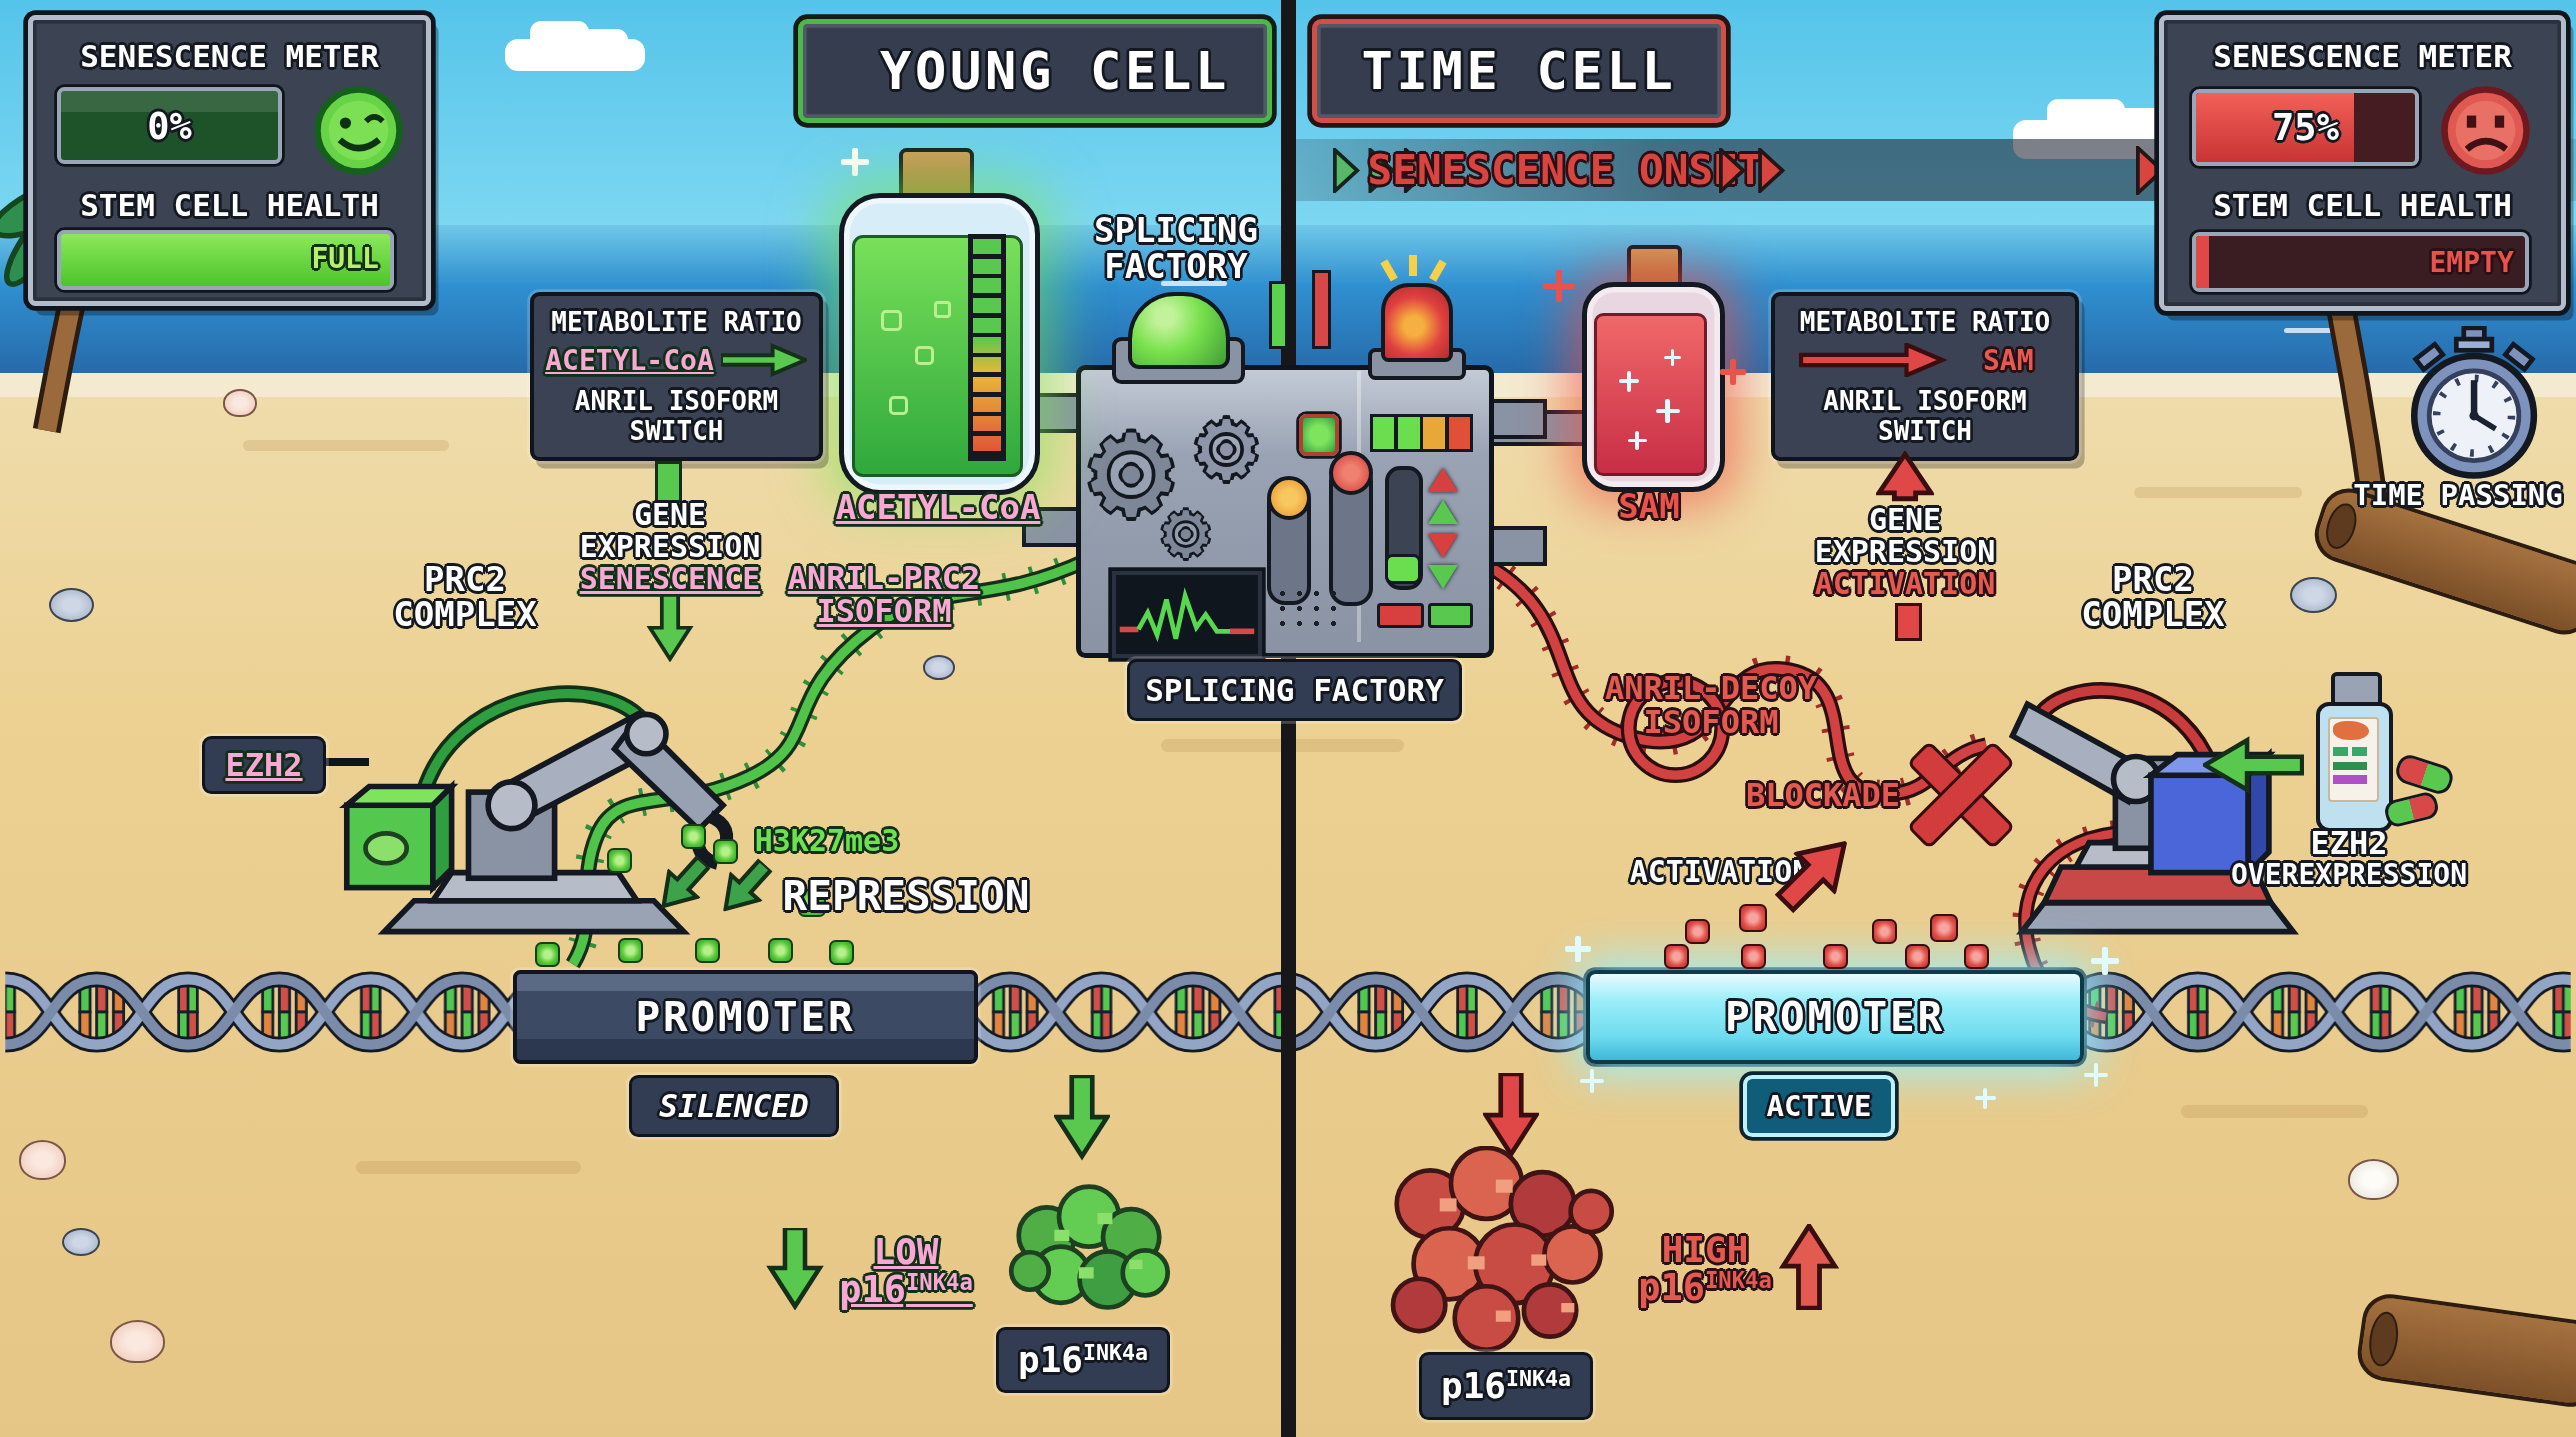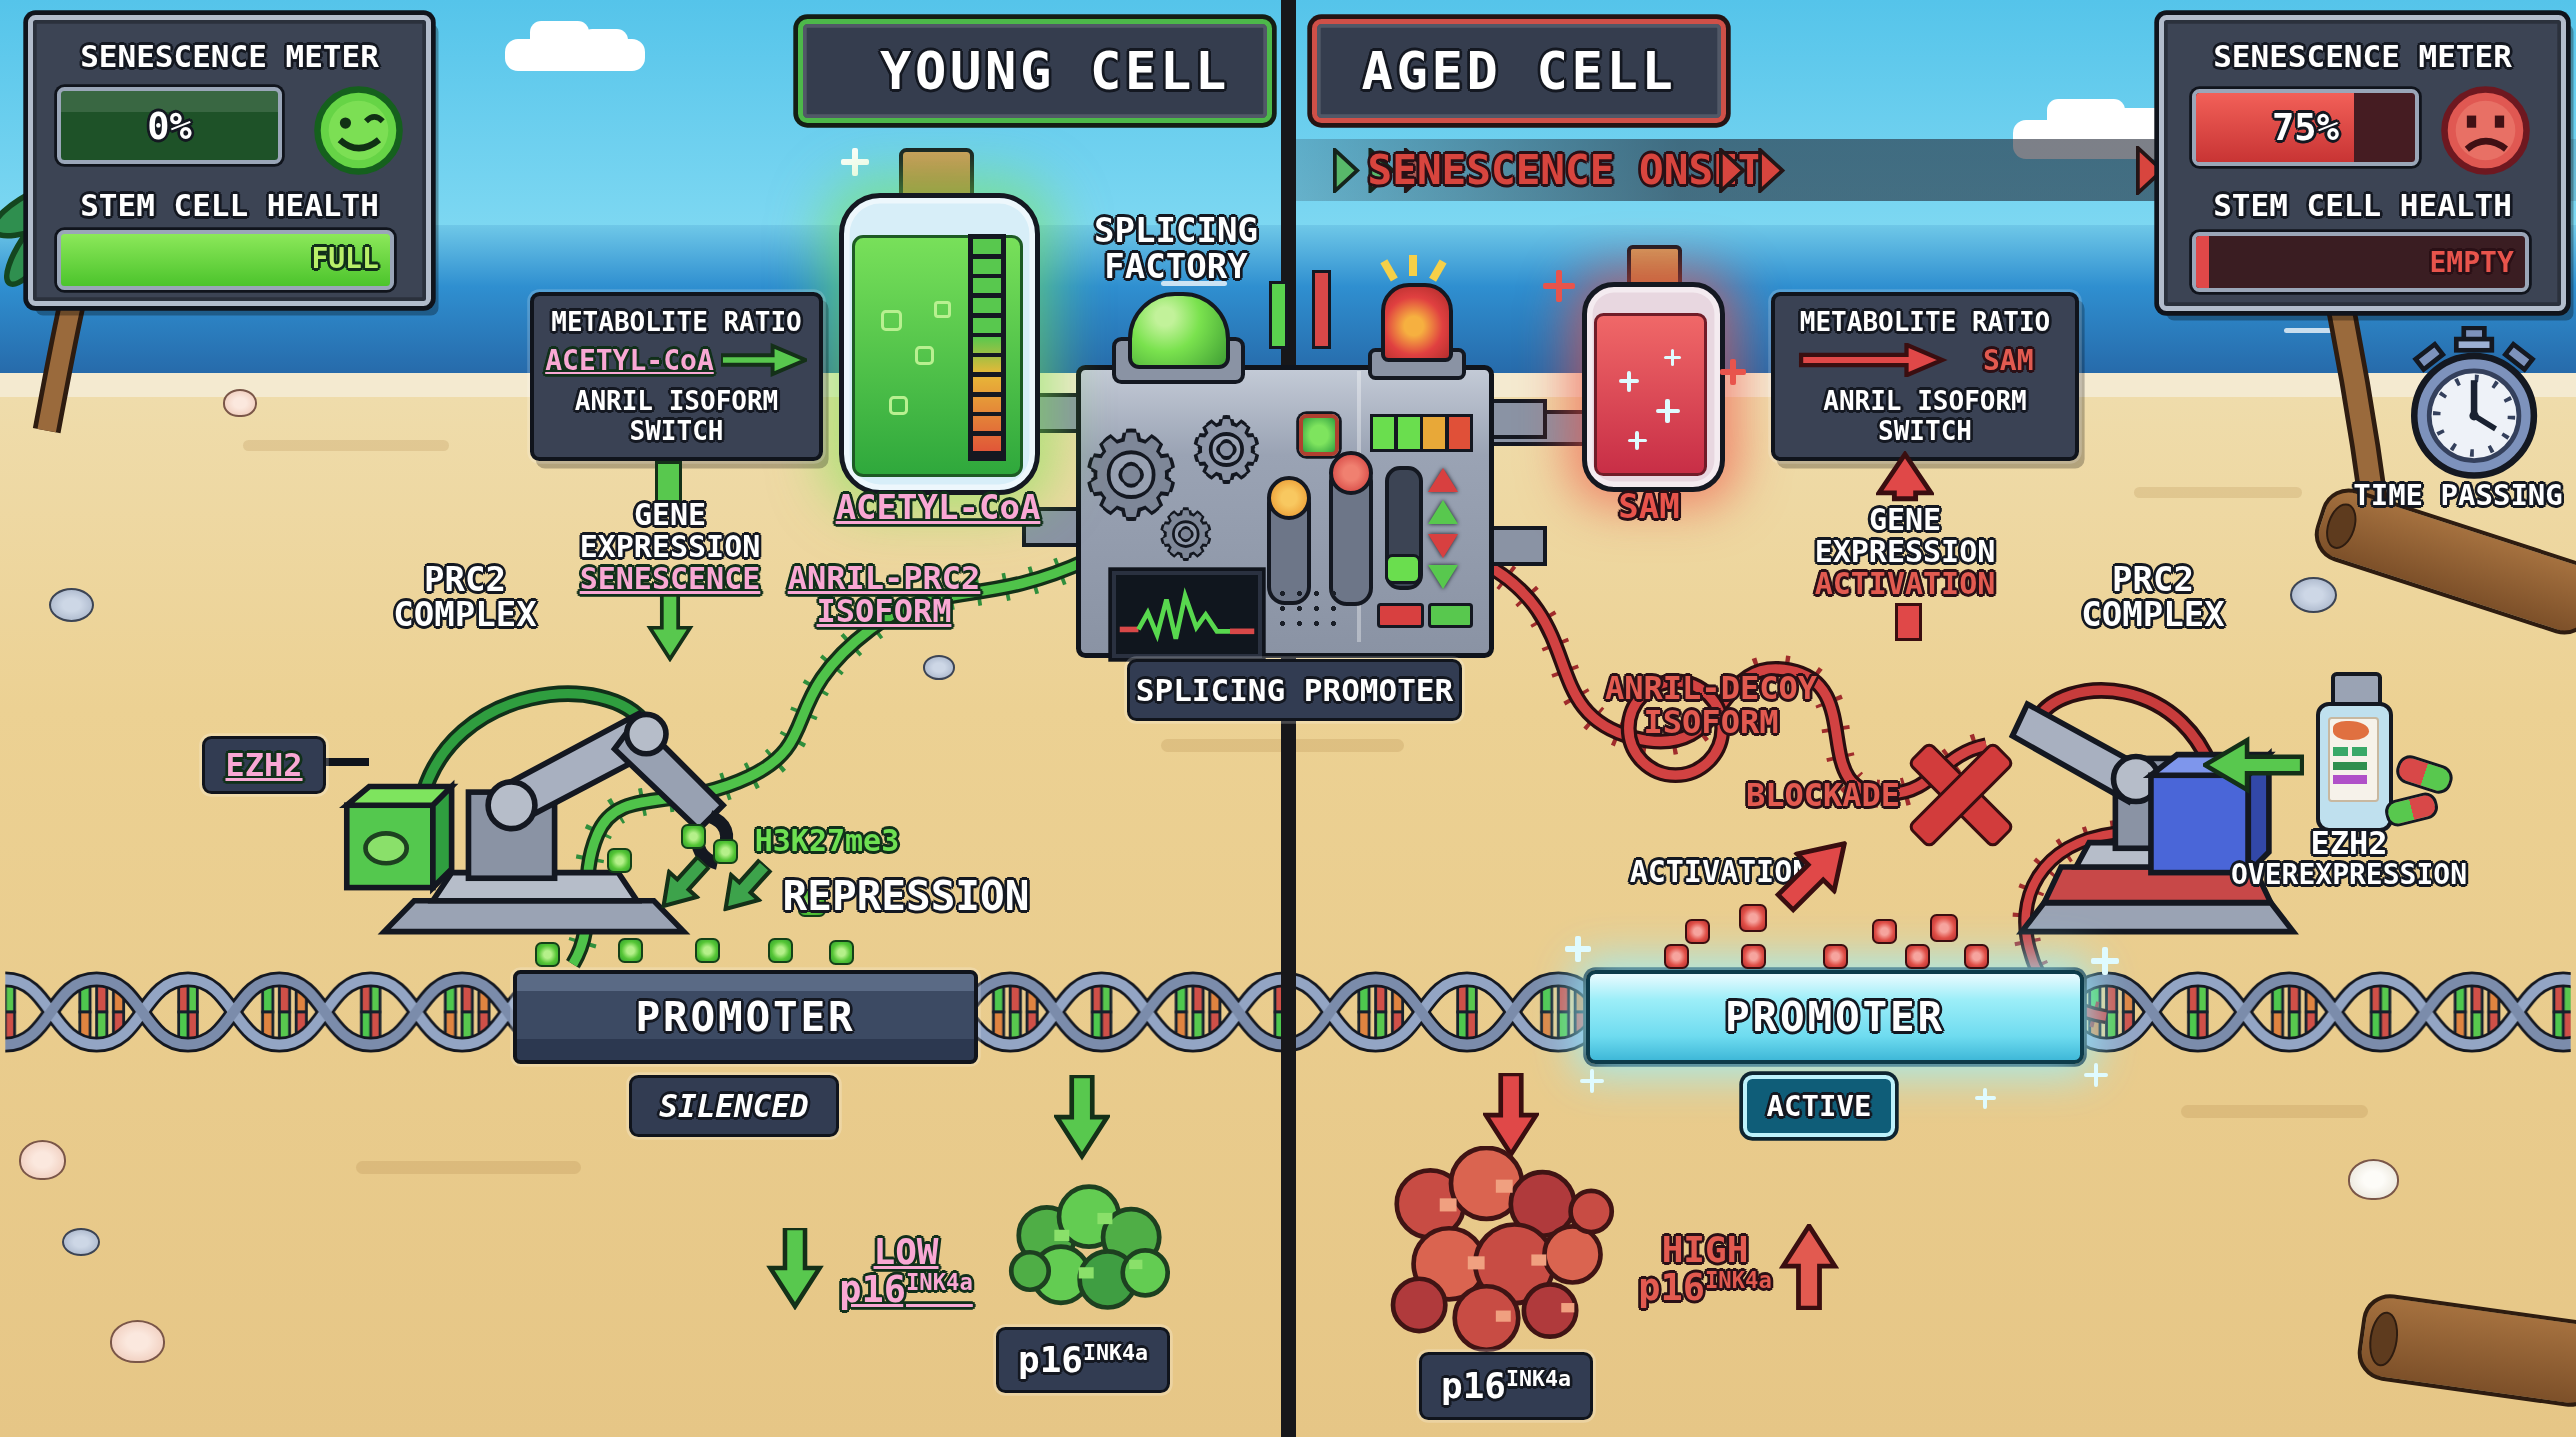--- a/index.html
+++ b/index.html
@@ -256,21 +256,21 @@
     </div>
 
     <div class="abs" style="left:198px;top:277px;width:69px;height:45px;background-image:radial-gradient(#1a1f28 2.8px,transparent 2.8px);background-size:17px 15px;"></div>
     <div class="abs" style="left:301px;top:294px;width:41px;height:19px;background:#d84040;border:3.7px solid #141821;border-radius:3.7px;"></div>
     <div class="abs" style="left:352px;top:294px;width:39px;height:19px;background:#58c84e;border:3.7px solid #141821;border-radius:3.7px;"></div>
   </div>
 
   <div class="t ol w ctr" style="left:1176px;top:213px;font-size:34px;z-index:6;">SPLICING</div>
   <div class="t ol w ctr" style="left:1176px;top:249px;font-size:34px;z-index:6;">FACTORY</div>
   <div class="badge" style="left:1127px;top:659px;width:329px;height:56px;z-index:6;">
-    <span class="t ol w" style="position:static;font-size:31px;">SPLICING PROMOTER</span>
+    <span class="t ol w" style="position:static;font-size:31px;">SPLICING FACTORY</span>
   </div>
 
   <div class="spark" style="left:841px;top:148px;width:28px;height:28px;">
       <style></style>
     </div>
   <div class="abs" style="left:822px;top:148px;width:225px;height:359px;z-index:5;">
     <div class="abs" style="left:77px;top:0;width:67px;height:49px;background:linear-gradient(#cf9a5c,#a9713a);border:4.7px solid #141821;border-radius:7.5px;"></div>
     <div class="abs" style="left:17px;top:45px;width:191px;height:292px;background:#d7eef8;border:5.6px solid #141821;border-radius:41px;box-shadow:0 0 51px 17px rgba(120,230,80,0.55),inset 0 0 0 5.6px rgba(255,255,255,0.55);overflow:hidden;">
       <div class="abs" style="left:7.5px;top:37px;width:165px;height:236px;background:linear-gradient(#78e05a,#2fa83c);border-radius:11.2px;border:3.7px solid #1d5a24;"></div>
       <div class="abs" style="left:37px;top:112px;width:15px;height:15px;border:3.7px solid #b8f090;border-radius:4.7px;"></div>
@@ -336,21 +336,21 @@
     <div class="frame" style="left:28px;top:212px;width:329px;height:52px;background:#3a1d22;">
       <div class="abs" style="left:0;top:0;width:13px;height:100%;background:#e04848;"></div>
       <div class="t olr" style="right:11.2px;top:13px;font-size:28px;color:#e8544c;">EMPTY</div>
     </div>
   </div>
 
   <div class="abs" style="left:798px;top:19px;width:464px;height:94px;background:#353d4e;border:5.6px solid #4db84a;border-radius:9.4px;box-shadow:0 0 0 4.7px #141d14,inset 0 0 0 3.7px rgba(255,255,255,0.14);display:flex;align-items:center;justify-content:center;z-index:7;">
     <span class="t ol w" style="position:static;font-size:52px;letter-spacing:3.7px;margin-left:40px;">YOUNG CELL</span>
   </div>
   <div class="abs" style="left:1312px;top:19px;width:404px;height:94px;background:#353d4e;border:5.6px solid #d05048;border-radius:9.4px;box-shadow:0 0 0 4.7px #241414,inset 0 0 0 3.7px rgba(255,255,255,0.14);display:flex;align-items:center;justify-content:center;z-index:7;">
-    <span class="t ol w" style="position:static;font-size:52px;letter-spacing:3.7px;">AGED CELL</span>
+    <span class="t ol w" style="position:static;font-size:52px;letter-spacing:3.7px;">TIME CELL</span>
   </div>
 
   <div class="panel" style="left:530px;top:292px;width:285px;height:161px;z-index:6;">
     <div class="t ol w ctr" style="left:50%;top:13px;font-size:26px;">METABOLITE RATIO</div>
     <div class="t olg g" style="left:11.2px;top:51px;font-size:28px;">ACETYL-CoA</div>
     <svg class="abs" style="left:187px;top:47px;" width="86" height="34" viewBox="0 0 110 40">
       <polygon points="0,14 66,14 66,2 108,20 66,38 66,26 0,26" fill="#58c84e" stroke="#143018" stroke-width="5"></polygon>
     </svg>
     <div class="t ol w ctr" style="left:50%;top:92px;font-size:26px;">ANRIL ISOFORM</div>
     <div class="t ol w ctr" style="left:50%;top:122px;font-size:26px;">SWITCH</div>

